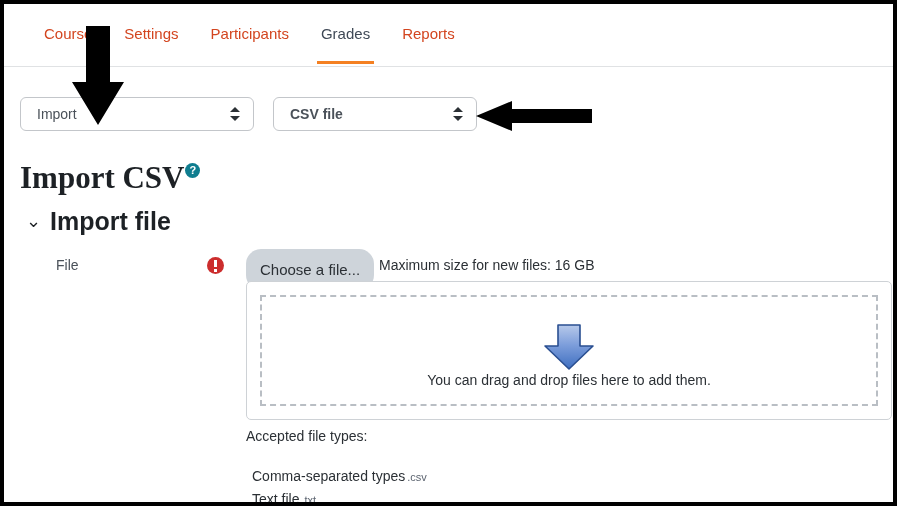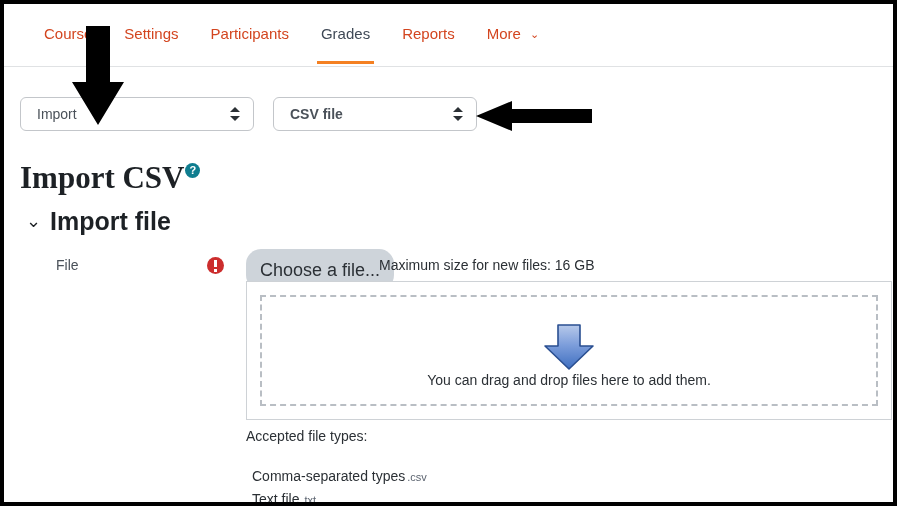--- a/index.html
+++ b/index.html
@@ -201,41 +201,41 @@
 
   .choose-btn {
     position: absolute;
     left: 242px; top: 245px;
     height: 41px;
     padding: 0 14px;
     background: #ced4da;
     border: none;
     border-radius: 15px;
     font-family: "Liberation Sans", sans-serif;
-    font-size: 18px;
+    font-size: 15px;
     color: #2b3035;
     line-height: 30px;
     cursor: pointer;
     white-space: nowrap;
   }
   .maxsize {
     position: absolute;
     left: 375px; top: 253px;
     font-size: 14px;
     color: #2b3035;
     white-space: nowrap;
   }
 
   
   .dropbox {
     position: absolute;
     left: 242px; top: 277px;
     width: 646px; height: 139px;
     border: 1px solid #ced2d6;
-    border-radius: 0;
+    border-radius: 5px;
     background: #ffffff;
   }
   .dropbox-inner {
     position: absolute;
     left: 13px; top: 13px; right: 13px; bottom: 13px;
     border: 2px dashed #b9bec4;
   }
   .drop-arrow {
     position: absolute;
     left: 50%; top: 26px;
@@ -294,24 +294,20 @@
           <span>Settings</span>
         </div>
         <div class="navitem">
           <span>Participants</span>
         </div>
         <div class="navitem active">
           <span>Grades</span>
         </div>
         <div class="navitem">
           <span>Reports</span>
-        </div>
-        <div class="navitem">
-          <span>More</span>
-          <span class="caret-dn">⌄</span>
         </div>
       </div>
     </div>
 
     <div class="selects">
       <div class="sel" id="sel-mode">
         <span class="sel-label">Import</span>
         <span class="sel-arrows">
           <i class="up"></i>
             <i class="dn"></i>

